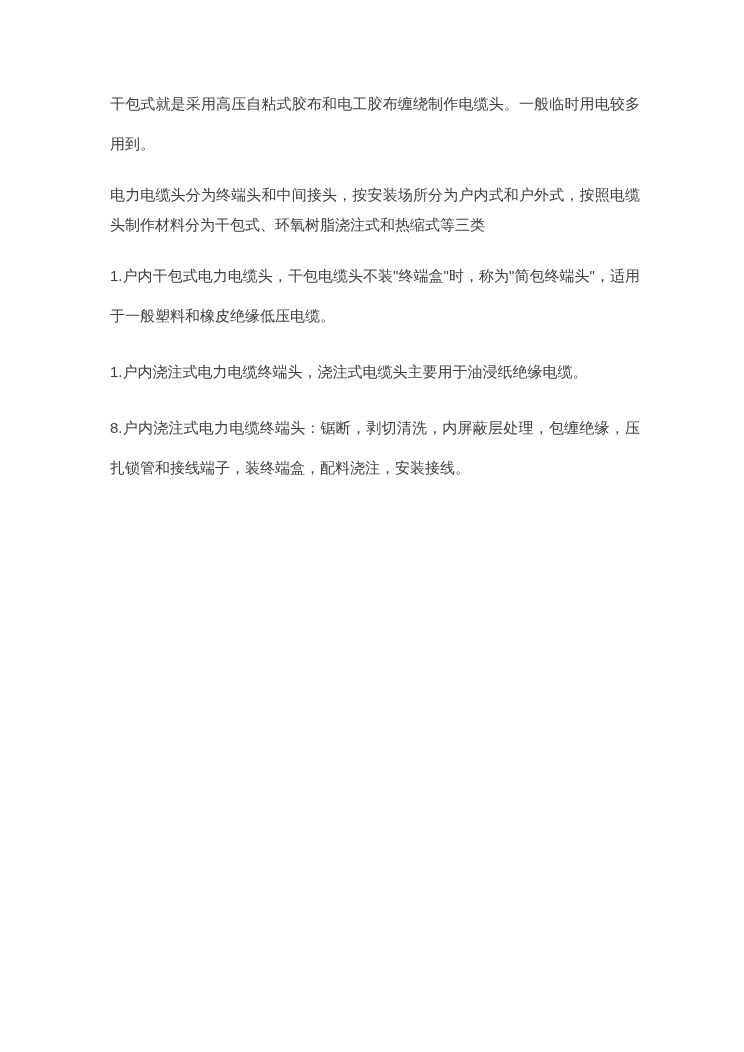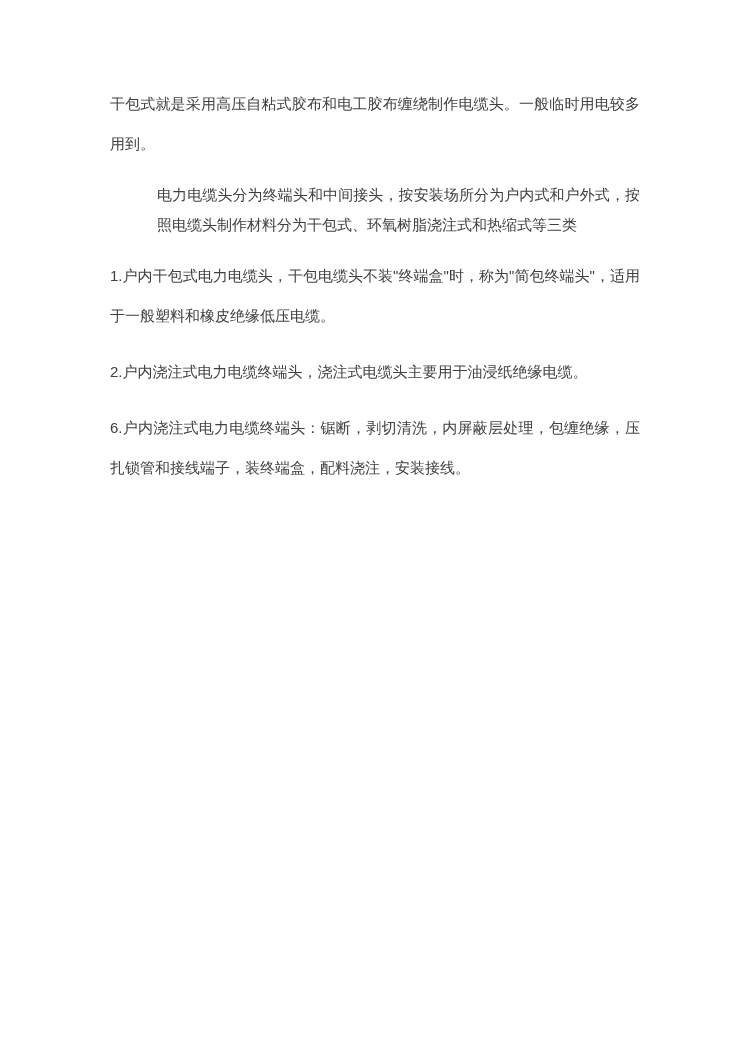--- a/index.html
+++ b/index.html
@@ -28,27 +28,26 @@
     margin: 0 0 16px 0;
     font-size: 15px;
     line-height: 40px;
     color: #404040;
     text-align: justify;
     letter-spacing: 0;
     font-weight: 400;
   }
   p.para.tight {
     line-height: 30px;
-    margin-left: 47px;
   }
 </style>
 </head>
 <body>
 
 <div class="page">
   <div class="content">
     <p class="para">干包式就是采用高压自粘式胶布和电工胶布缠绕制作电缆头。一般临时用电较多用到。</p>
     <p class="para tight">电力电缆头分为终端头和中间接头，按安装场所分为户内式和户外式，按照电缆头制作材料分为干包式、环氧树脂浇注式和热缩式等三类</p>
     <p class="para">1.户内干包式电力电缆头，干包电缆头不装"终端盒"时，称为"简包终端头"，适用于一般塑料和橡皮绝缘低压电缆。</p>
-    <p class="para">2.户内浇注式电力电缆终端头，浇注式电缆头主要用于油浸纸绝缘电缆。</p>
-    <p class="para">6.户内浇注式电力电缆终端头：锯断，剥切清洗，内屏蔽层处理，包缠绝缘，压扎锁管和接线端子，装终端盒，配料浇注，安装接线。</p>
+    <p class="para">1.户内浇注式电力电缆终端头，浇注式电缆头主要用于油浸纸绝缘电缆。</p>
+    <p class="para">8.户内浇注式电力电缆终端头：锯断，剥切清洗，内屏蔽层处理，包缠绝缘，压扎锁管和接线端子，装终端盒，配料浇注，安装接线。</p>
   </div>
 </div>
 
 </body></html>

